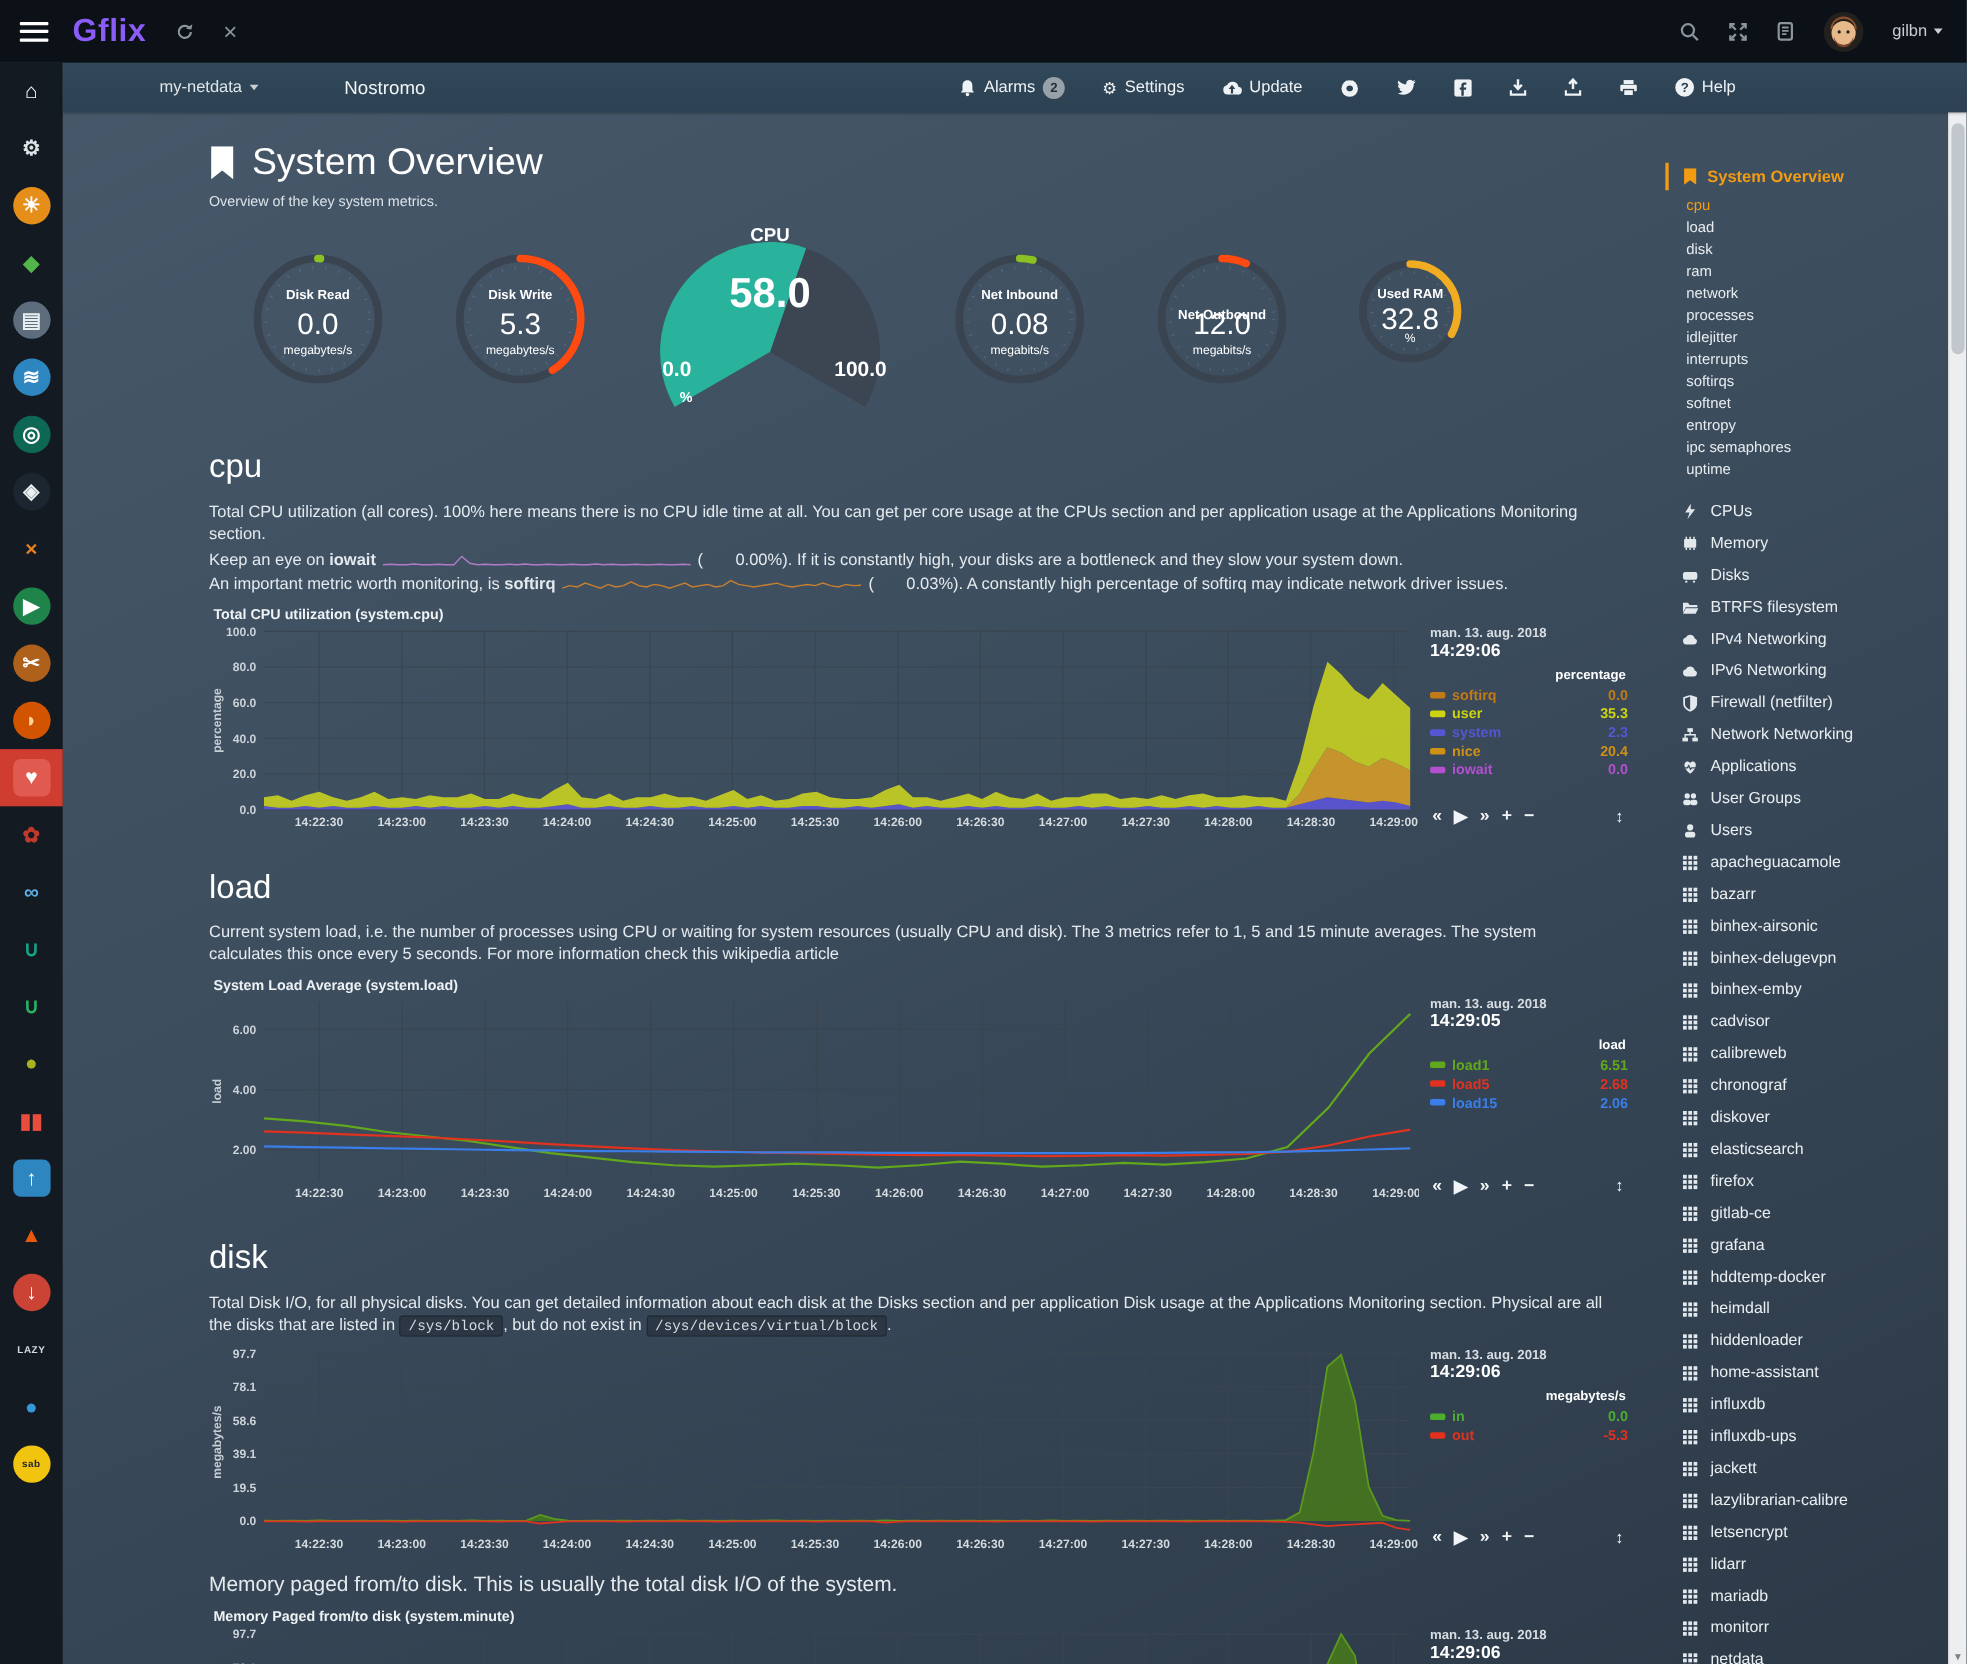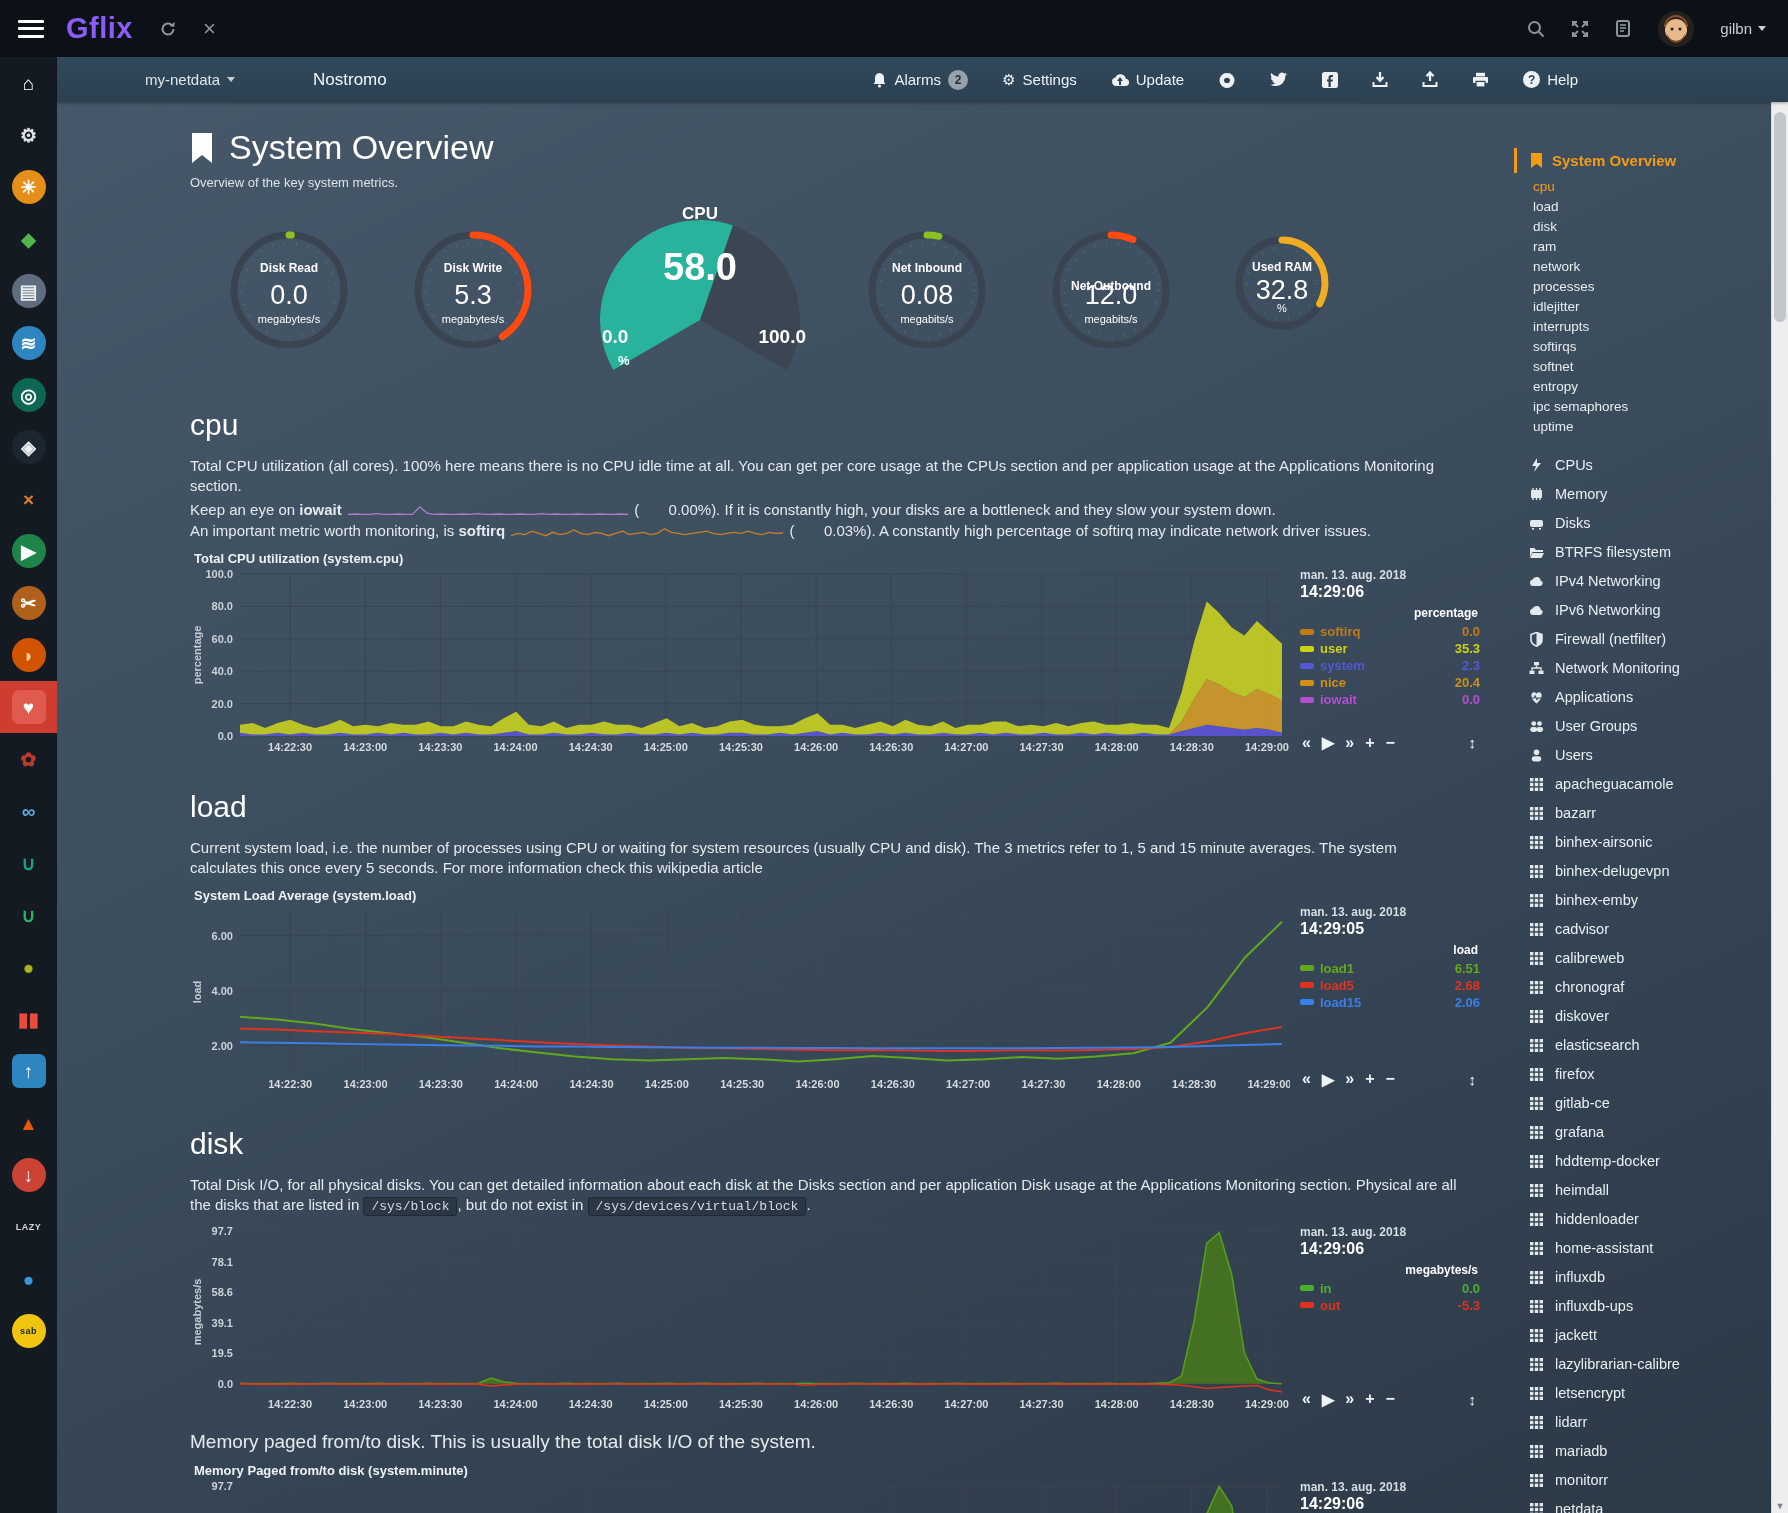--- a/index.html
+++ b/index.html
@@ -792,21 +792,21 @@
         </div>
         <div class="rn-sec">
           <span class="rn-ic">
             <svg width="15" height="15" viewBox="0 0 15 15">
               <rect x="5" y="1" width="5" height="3.4" fill="currentColor"></rect>
               <rect x="0.5" y="9.6" width="5" height="3.4" fill="currentColor"></rect>
               <rect x="9.5" y="9.6" width="5" height="3.4" fill="currentColor"></rect>
               <path d="M7.5 4.4 v2.6 M3 9.6 V7 h9 v2.6" fill="none" stroke="currentColor" stroke-width="1.3"></path>
             </svg>
           </span>
-          <span>Network Monitoring</span>
+          <span>Network Networking</span>
         </div>
         <div class="rn-sec">
           <span class="rn-ic">
             <svg width="15" height="15" viewBox="0 0 15 15">
               <path d="M7.5 13.5 C1 8.5 1.4 3.2 4.5 2.3 C6.2 1.8 7.2 3 7.5 3.8 C7.8 3 8.8 1.8 10.5 2.3 C13.6 3.2 14 8.5 7.5 13.5z" fill="currentColor"></path>
               <path d="M2 8 h3 l1.2-2 1.6 3.4 1.2-1.4 h4" fill="none" stroke="#3c4d5e" stroke-width="1.2"></path>
             </svg>
           </span>
           <span>Applications</span>
         </div>

